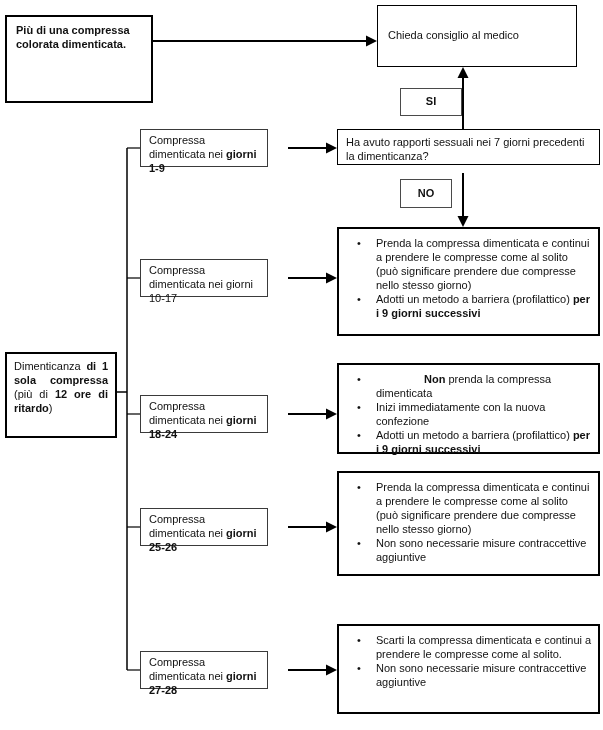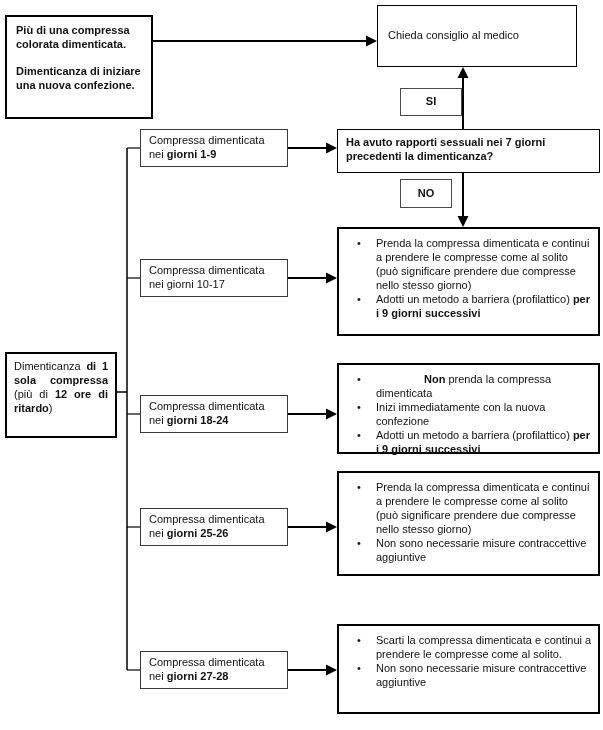--- a/index.html
+++ b/index.html
@@ -6,44 +6,44 @@
   #canvas {
     position:relative; width:603px; height:730px; background:#ffffff;
     font-family:"Liberation Sans", sans-serif; color:#111111;
     overflow:hidden;
   }
   .box {
     position:absolute; box-sizing:border-box; background:#ffffff;
     font-size:11px; line-height:1.27;
   }
   .start-box {
-    left:5px; top:15px; width:148px; height:104px;
+    left:5px; top:15px; width:148px; height:88px;
     border:2px solid #000; padding:7px 9px; font-weight:bold;
   }
   .start-box .p2 { margin-top:13px; }
   .consult-box {
     left:377px; top:5px; width:200px; height:62px;
     border:1px solid #000; display:flex; align-items:center; padding:0 8px 0 10px;
   }
   .label-box {
     border:1px solid #4a4a4a; display:flex; align-items:center; justify-content:center;
     font-weight:bold;
   }
   .si-box { left:400px; top:88px; width:62px; height:28px; }
   .no-box { left:400px; top:167px; width:52px; height:29px;margin-top:12px; }
   .question-box {
-    left:337px; top:129px; width:263px; height:44px;
-    border:1px solid #000; padding:6px 8px;font-weight:bold;
+    left:337px; top:129px; width:263px; height:36px;
+    border:1px solid #000; padding:6px 8px;
   }
   .condition-box {
     left:5px; top:352px; width:112px; height:86px;
     border:2px solid #000; padding:6px 7px; text-align:justify;
   }
   .branch-box {
-    left:140px; width:148px; height:38px;
+    left:140px; width:128px; height:38px;
     border:1px solid #3a3a3a; padding:4px 8px;
   }
   .result-box {
     left:337px; width:263px;
     border:2px solid #000; padding:8px 6px 8px 14px;
   }
   .bullet-row { display:flex; }
   .bullet-glyph { flex:0 0 23px; width:23px; padding-left:4px; box-sizing:border-box; }
   .bullet-text { flex:1 1 auto; }
   #connectors { position:absolute; left:0; top:0; pointer-events:none; }
@@ -80,21 +80,20 @@
     <line x1="288" y1="414" x2="329" y2="414" stroke="#000" stroke-width="2"></line>
     <polygon points="337,414 326,408.5 326,419.5" fill="#000"></polygon>
     <line x1="288" y1="527" x2="329" y2="527" stroke="#000" stroke-width="2"></line>
     <polygon points="337,527 326,521.5 326,532.5" fill="#000"></polygon>
     <line x1="288" y1="670" x2="329" y2="670" stroke="#000" stroke-width="2"></line>
     <polygon points="337,670 326,664.5 326,675.5" fill="#000"></polygon>
   </svg>
 
   <div class="box start-box">
     <div class="p1">Più di una compressa colorata dimenticata.</div>
-    <div class="p2">Dimenticanza di iniziare una nuova confezione.</div>
   </div>
 
   <div class="box consult-box">
     <span>Chieda consiglio al medico</span>
   </div>
 
   <div class="box label-box si-box">
     <span>SI</span>
   </div>
 

